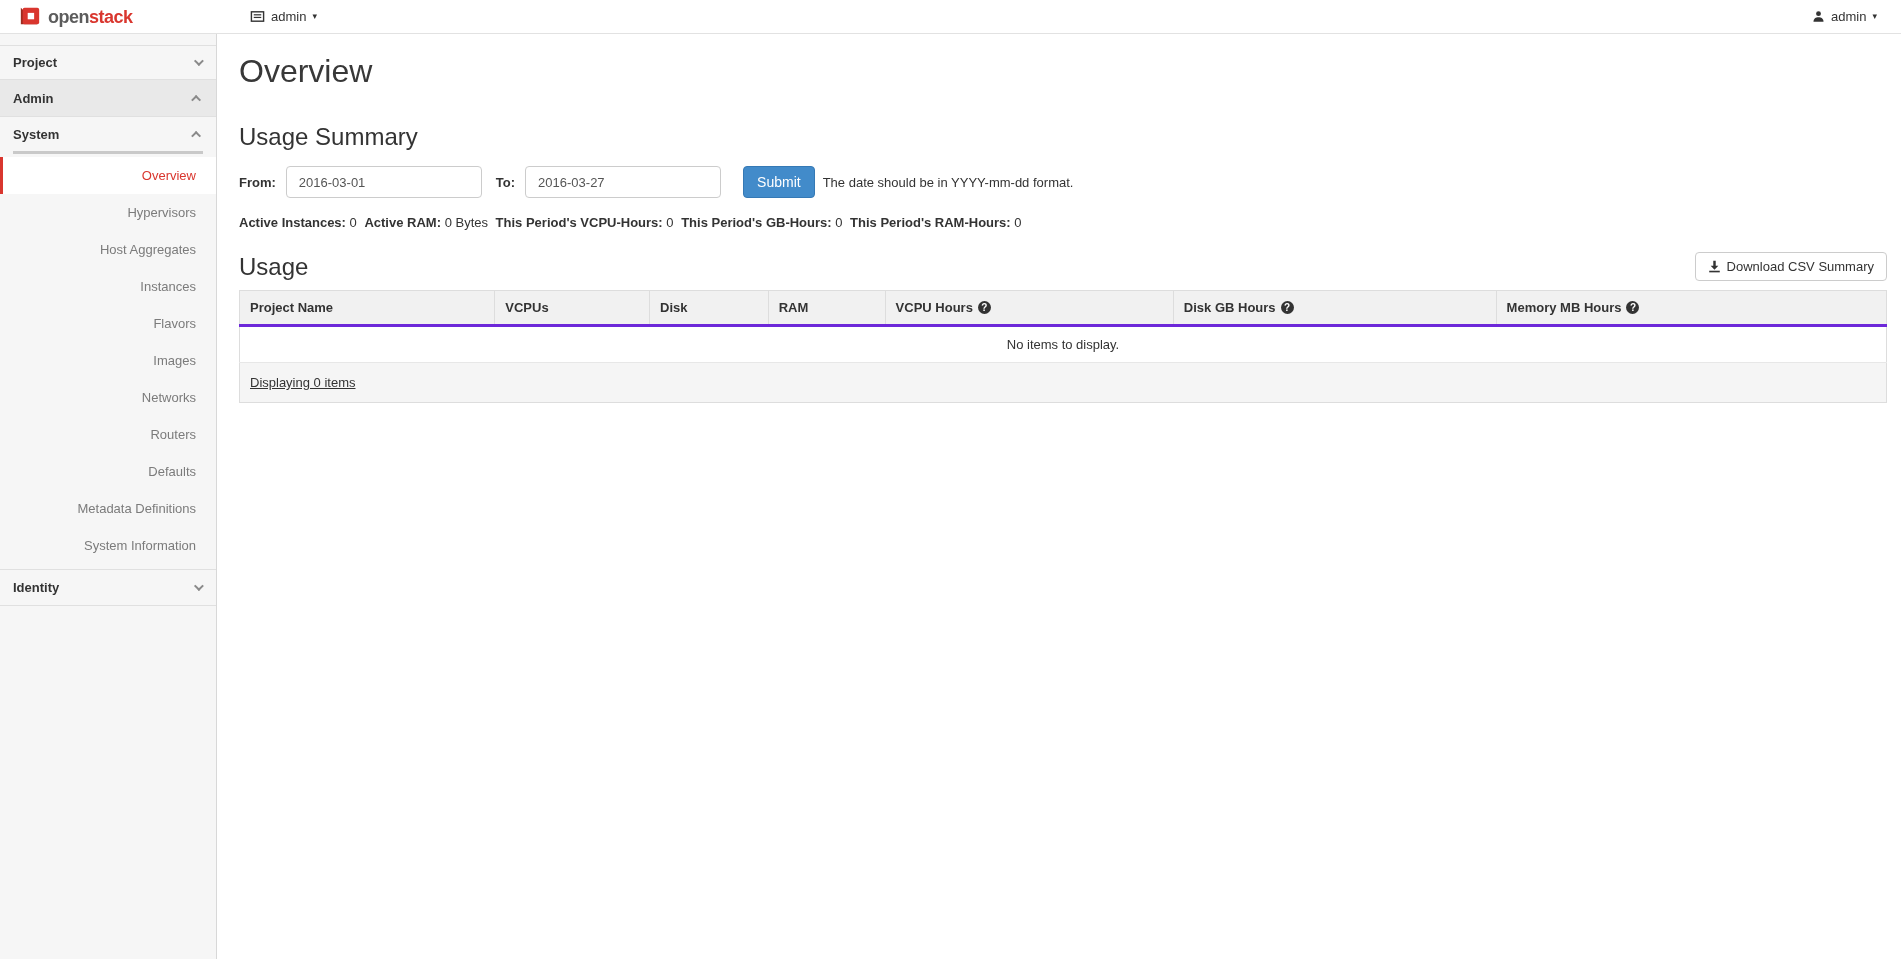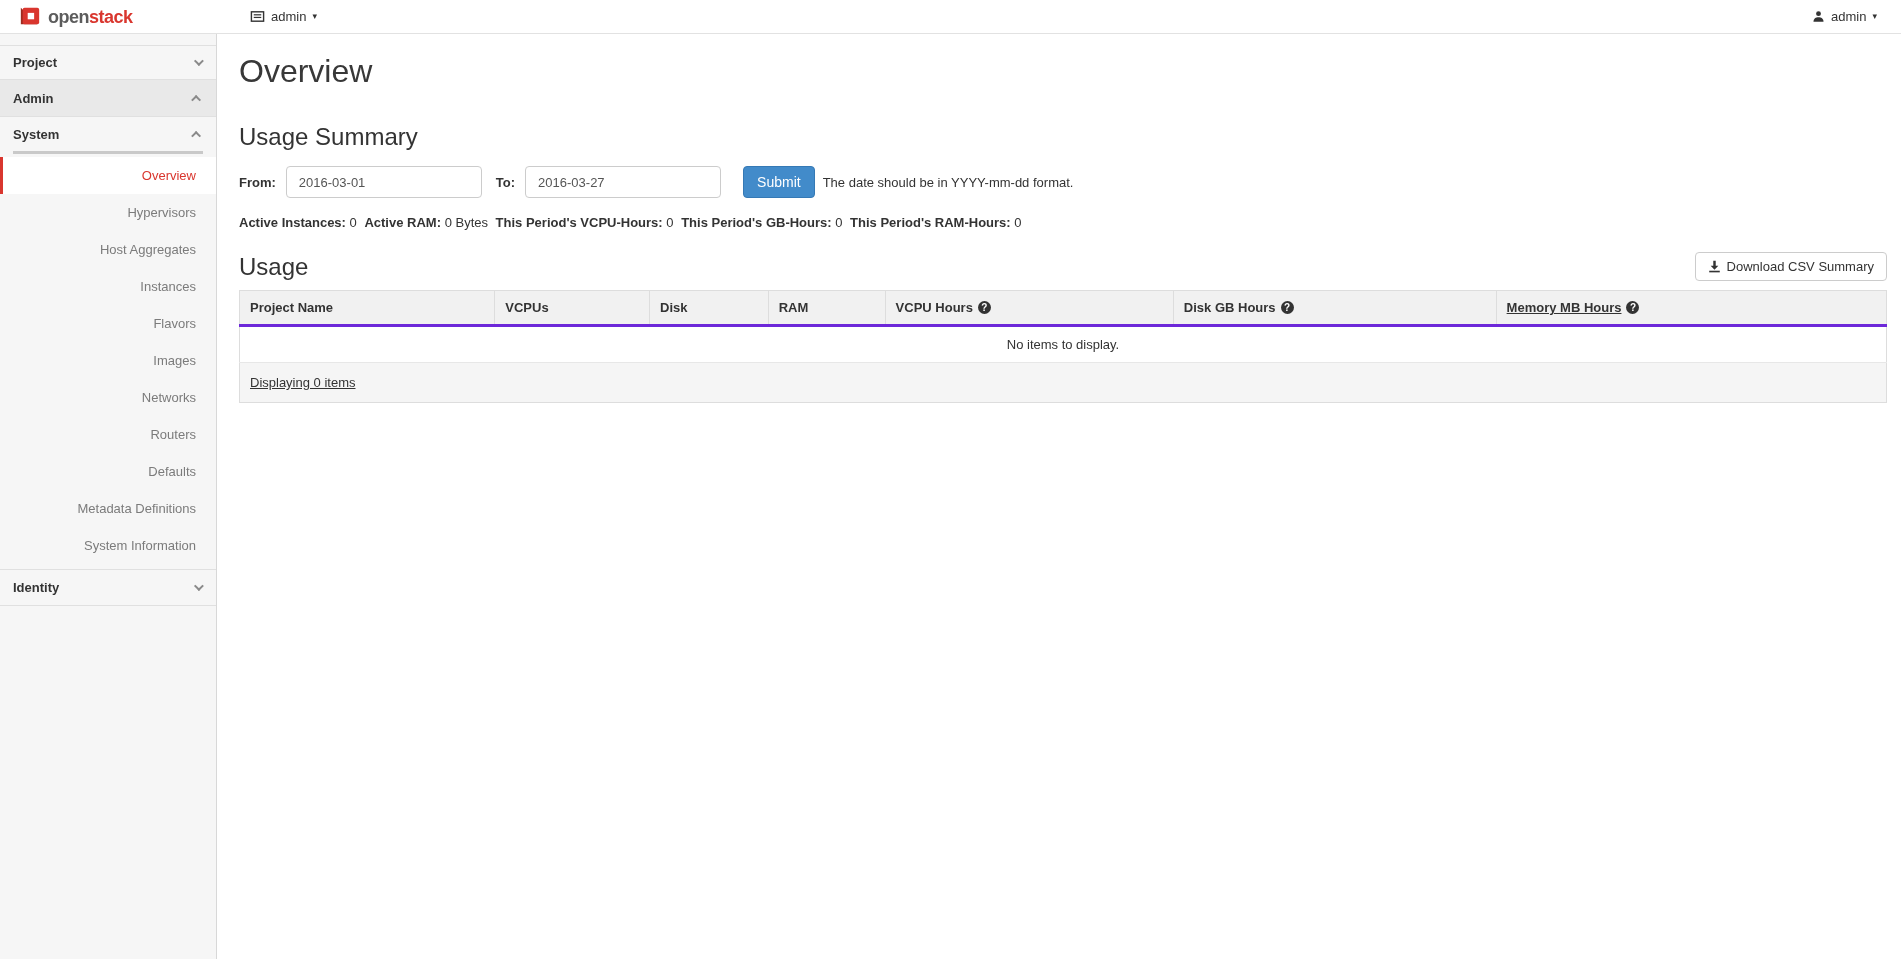--- a/index.html
+++ b/index.html
@@ -160,21 +160,21 @@
     font-weight: bold;
     font-size: 13px;
     padding: 9px 10px;
     border-left: 1px solid #ddd;
     border-bottom: 3px solid #6d28d9;
     white-space: nowrap;
   }
   table.usage thead th:first-child { border-left: none; }
   th.c0 { width: 15.5%; } th.c1 { width: 9.4%; } th.c2 { width: 7.2%; }
   th.c3 { width: 7.1%; }  th.c4 { width: 17.5%; } th.c5 { width: 19.6%; }
-  th.c6 { width: 23.7%; text-decoration: underline; }
+  th.c6 { width: 23.7%; }
   td.empty-cell {
     text-align: center;
     padding: 10px;
     border-bottom: 1px solid #e7e7e7;
     background: #fff;
   }
   tfoot td.footer-cell { background: #f5f5f5; padding: 12px 10px; color: #333; text-decoration: underline; }
 
   .help-icon {
     display: inline-block;

